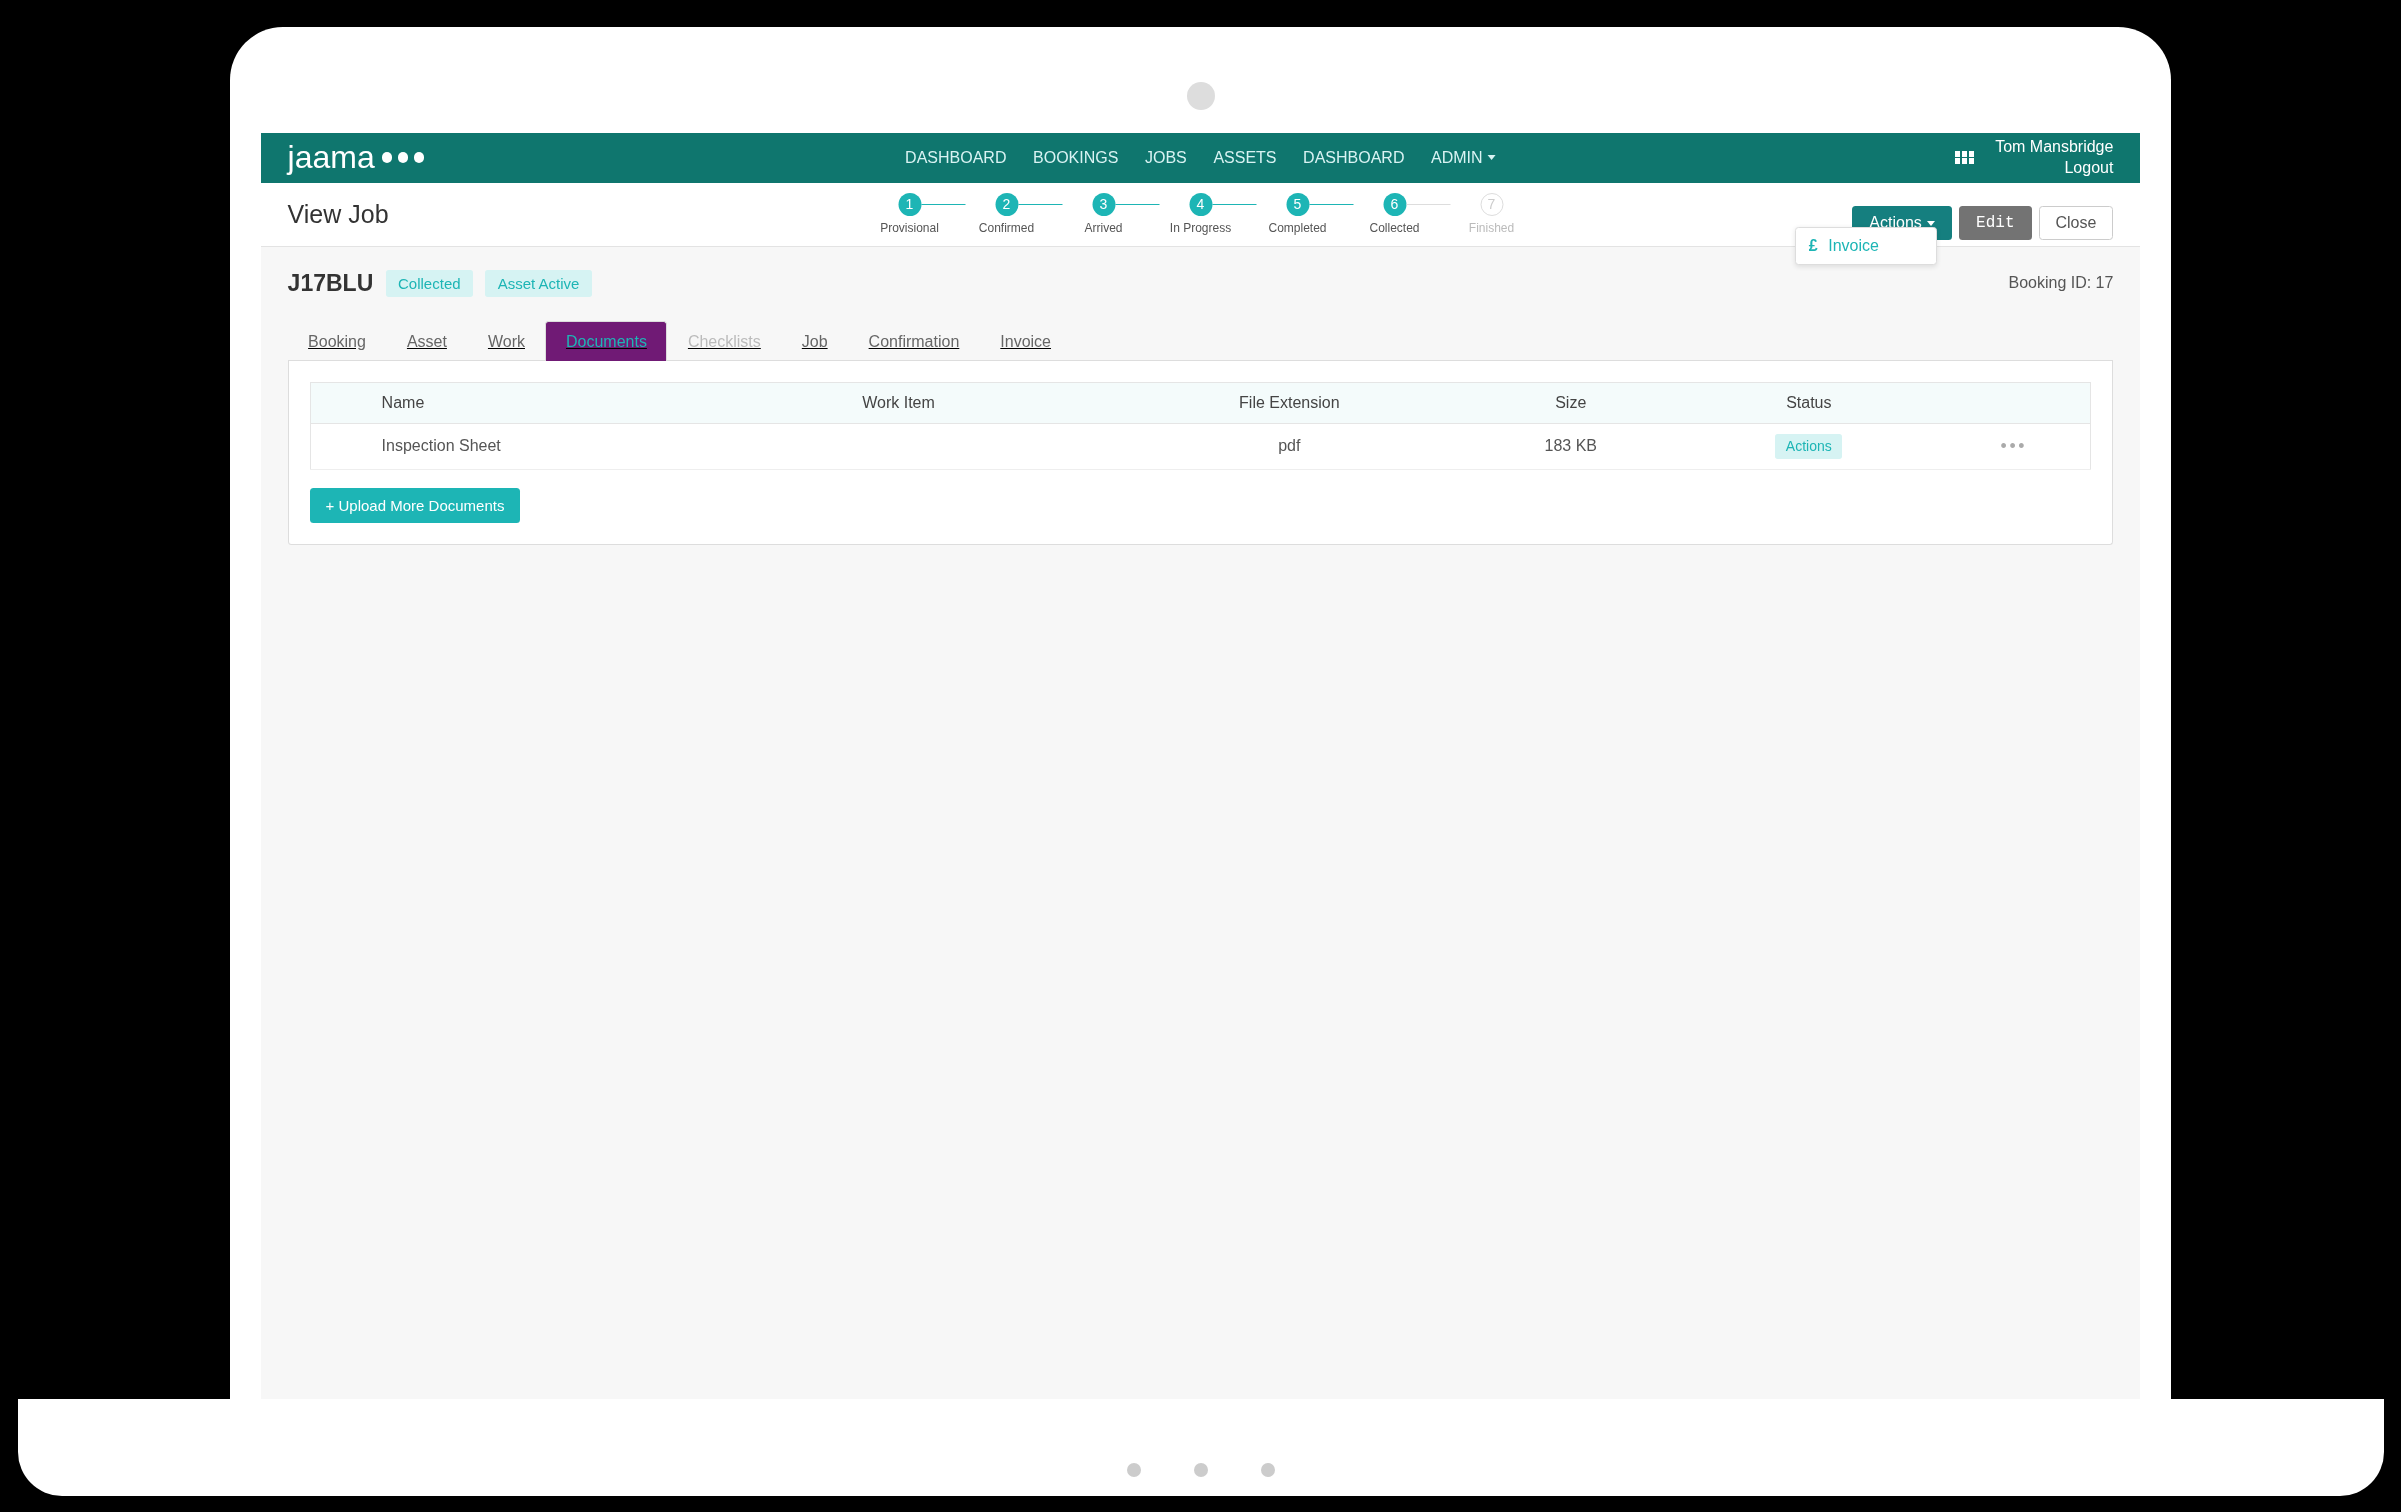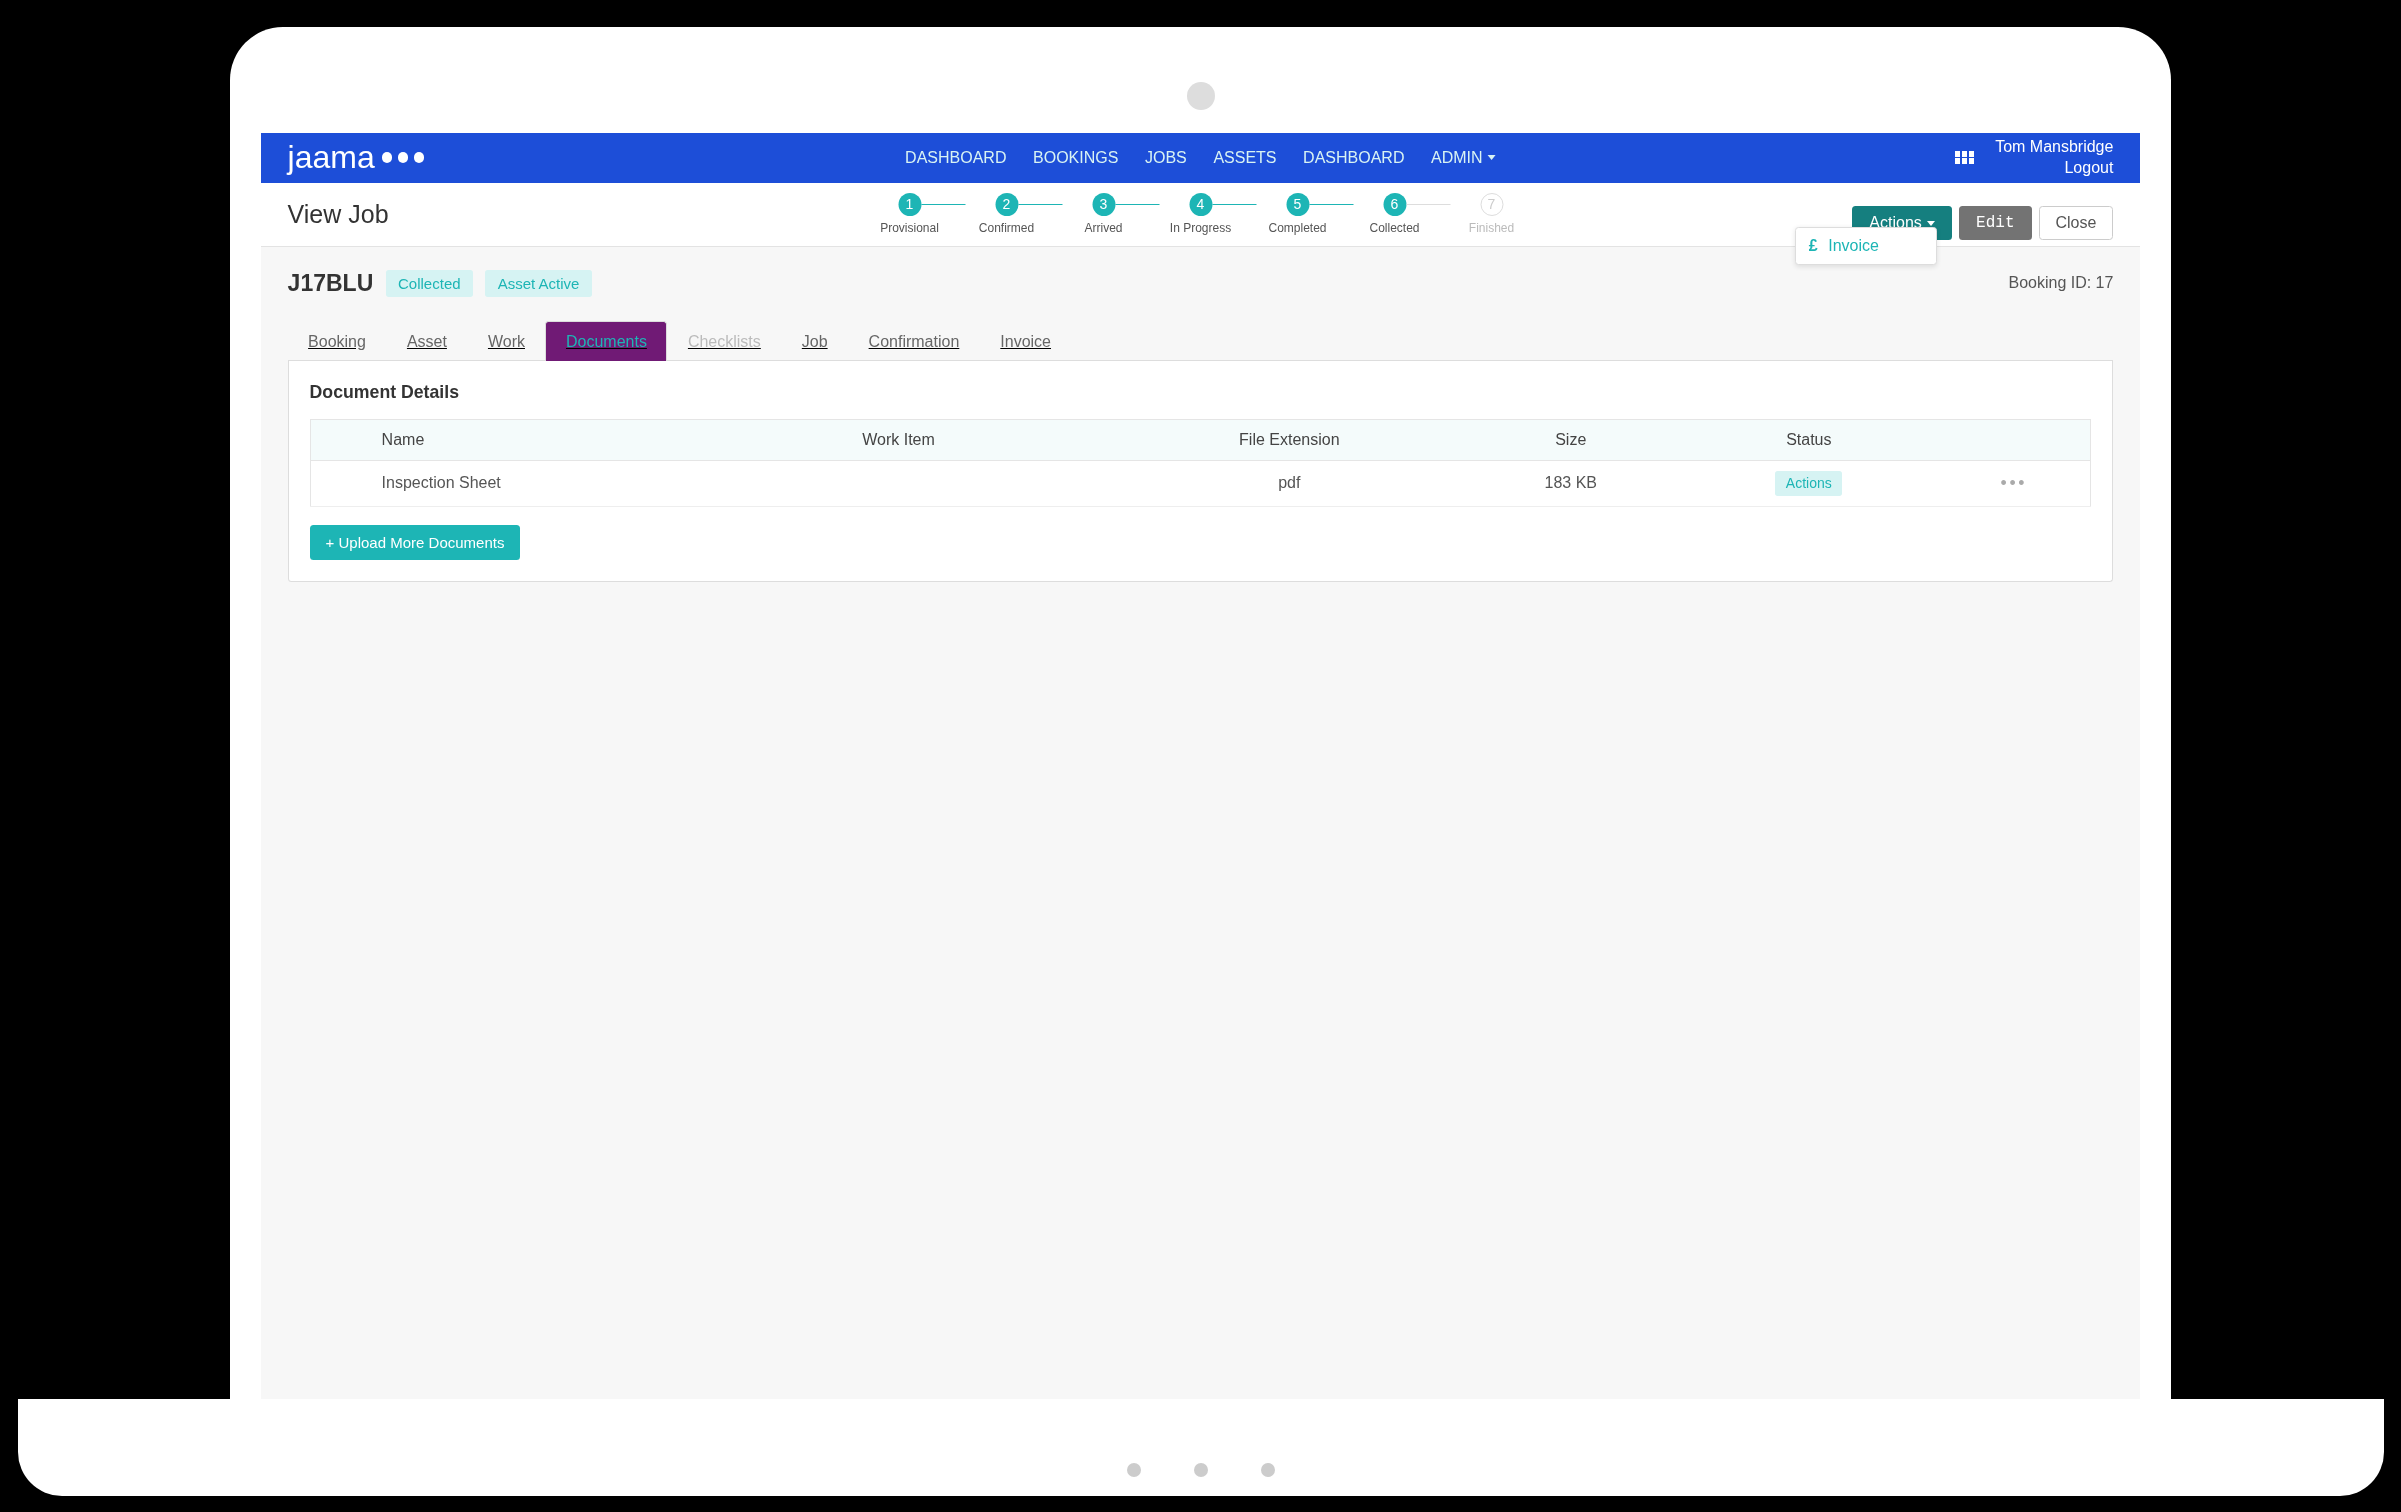--- a/index.html
+++ b/index.html
@@ -54,21 +54,21 @@
     bottom: 19.5px;
     left: 50%;
     transform: translateX(-50%);
     display: flex;
     gap: 53px;
   }
   .base-dot { width: 14px; height: 14px; background: #ccc; border-radius: 50%; }
 
   
   .topbar {
-    background: #1d4ed8;
+    background: #0f766e;
     height: 50px;
     display: flex;
     align-items: center;
     padding: 0 26.6px;
     color: #fff;
     font-size: 17.7px;
   }
   .logo {
     display: flex;
     align-items: center;
@@ -396,21 +396,20 @@
         <div class="tab">Asset</div>
         <div class="tab">Work</div>
         <div class="tab active">Documents</div>
         <div class="tab disabled">Checklists</div>
         <div class="tab">Job</div>
         <div class="tab">Confirmation</div>
         <div class="tab">Invoice</div>
       </div>
 
       <div class="panel">
-        <div class="panel-title">Document Details</div>
         <table>
           <thead>
             <tr>
               <th class="col-name">Name</th>
               <th>Work Item</th>
               <th class="col-center">File Extension</th>
               <th class="col-center">Size</th>
               <th class="col-center">Status</th>
               <th></th>
             </tr>

